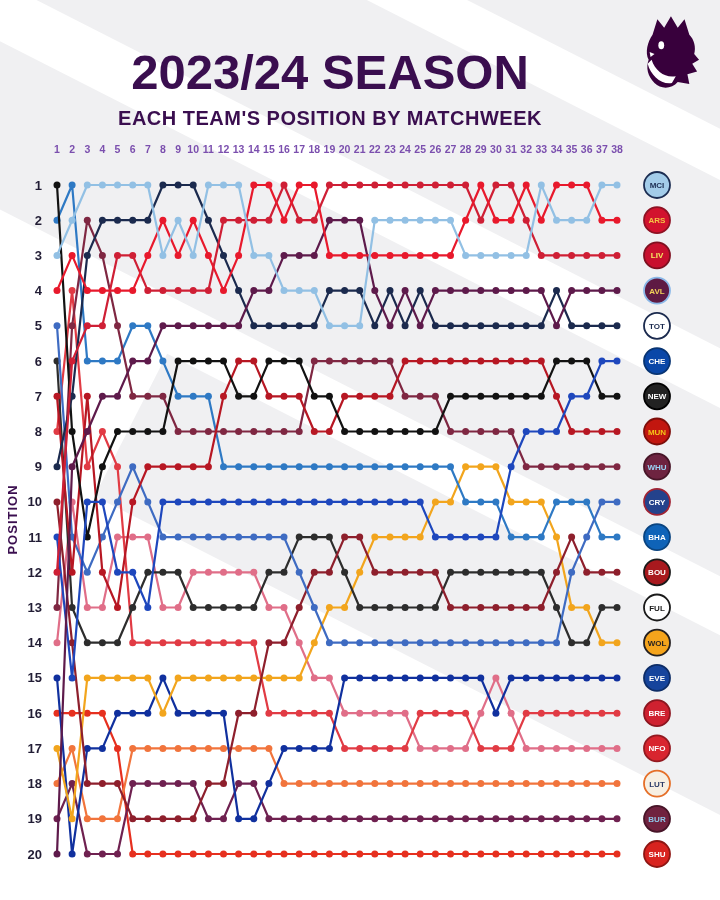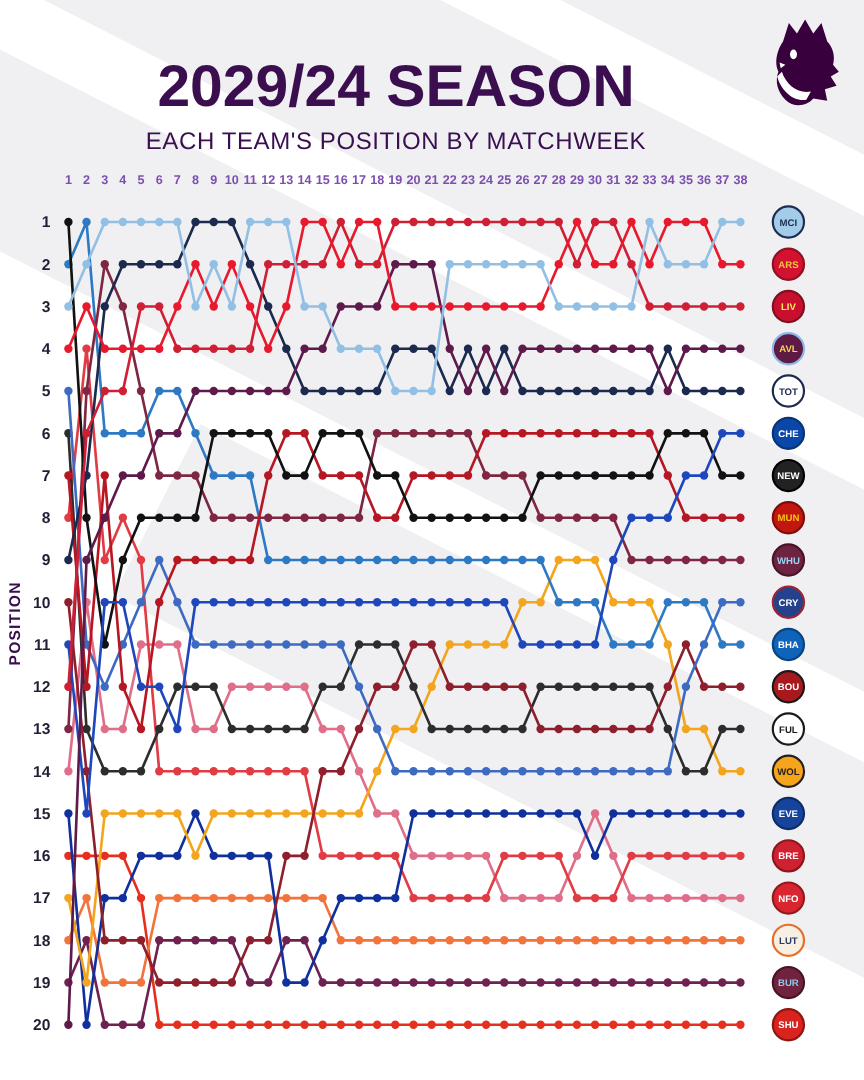--- a/index.html
+++ b/index.html
@@ -13,36 +13,36 @@
   .stripe.s2{width:1300px;height:150px;left:-160px;top:300px;transform:rotate(27deg);}
   .stripe.s3{width:1300px;height:160px;left:60px;top:640px;transform:rotate(27deg);}
   .stripe.s4{width:600px;height:120px;left:260px;top:-80px;transform:rotate(27deg);}
   .header{position:absolute;left:0;top:0;width:720px;z-index:2;}
   .title{
     position:absolute;top:44px;left:0;width:660px;text-align:center;
     font-size:49px;font-weight:900;color:#3a0e4f;letter-spacing:0px;
   }
   .subtitle{
     position:absolute;top:107px;left:0;width:660px;text-align:center;
-    font-size:20px;font-weight:400;color:#3a0e4f;letter-spacing:0.5px;
+    font-size:20px;font-weight:700;color:#3a0e4f;letter-spacing:0.5px;
   }
   .pl-logo{position:absolute;top:12px;left:638px;width:62px;height:84px;}
   svg text{font-family:"Liberation Sans","DejaVu Sans",sans-serif;}
   #chart{position:absolute;left:0;top:0;z-index:1;}
 </style>
 </head>
 <body>
 
 <div class="stripe s1"></div>
 <div class="stripe s4"></div>
 <div class="stripe s2"></div>
 <div class="stripe s3"></div>
 
 <div class="header">
-  <div class="title">2029/24 SEASON</div>
+  <div class="title">2023/24 SEASON</div>
   <div class="subtitle">EACH TEAM'S POSITION BY MATCHWEEK</div>
   <svg class="pl-logo" viewBox="0 0 64 84" aria-hidden="true">
     <path fill="#38003c" d="M15,22 L20,6 L27,15 L34,3 L41,15 L48,6 L53,22
       C58,27 60,35 58,42 L63,48 L56,52 L61,60 L51,63 L53,73 L41,71
       C35,78 24,79 17,72 C10,65 8,56 11,48 C7,40 10,29 15,22 Z"></path>
     <ellipse cx="24" cy="33" rx="3" ry="4.2" fill="#ffffff"></ellipse>
     <path fill="#ffffff" d="M14,48 C18,60 28,67 39,65 L35,72 C24,74 13,64 10,52 Z"></path>
     <path fill="#ffffff" d="M12,40 L17,42 L13,45 Z"></path>
   </svg>
 </div>

